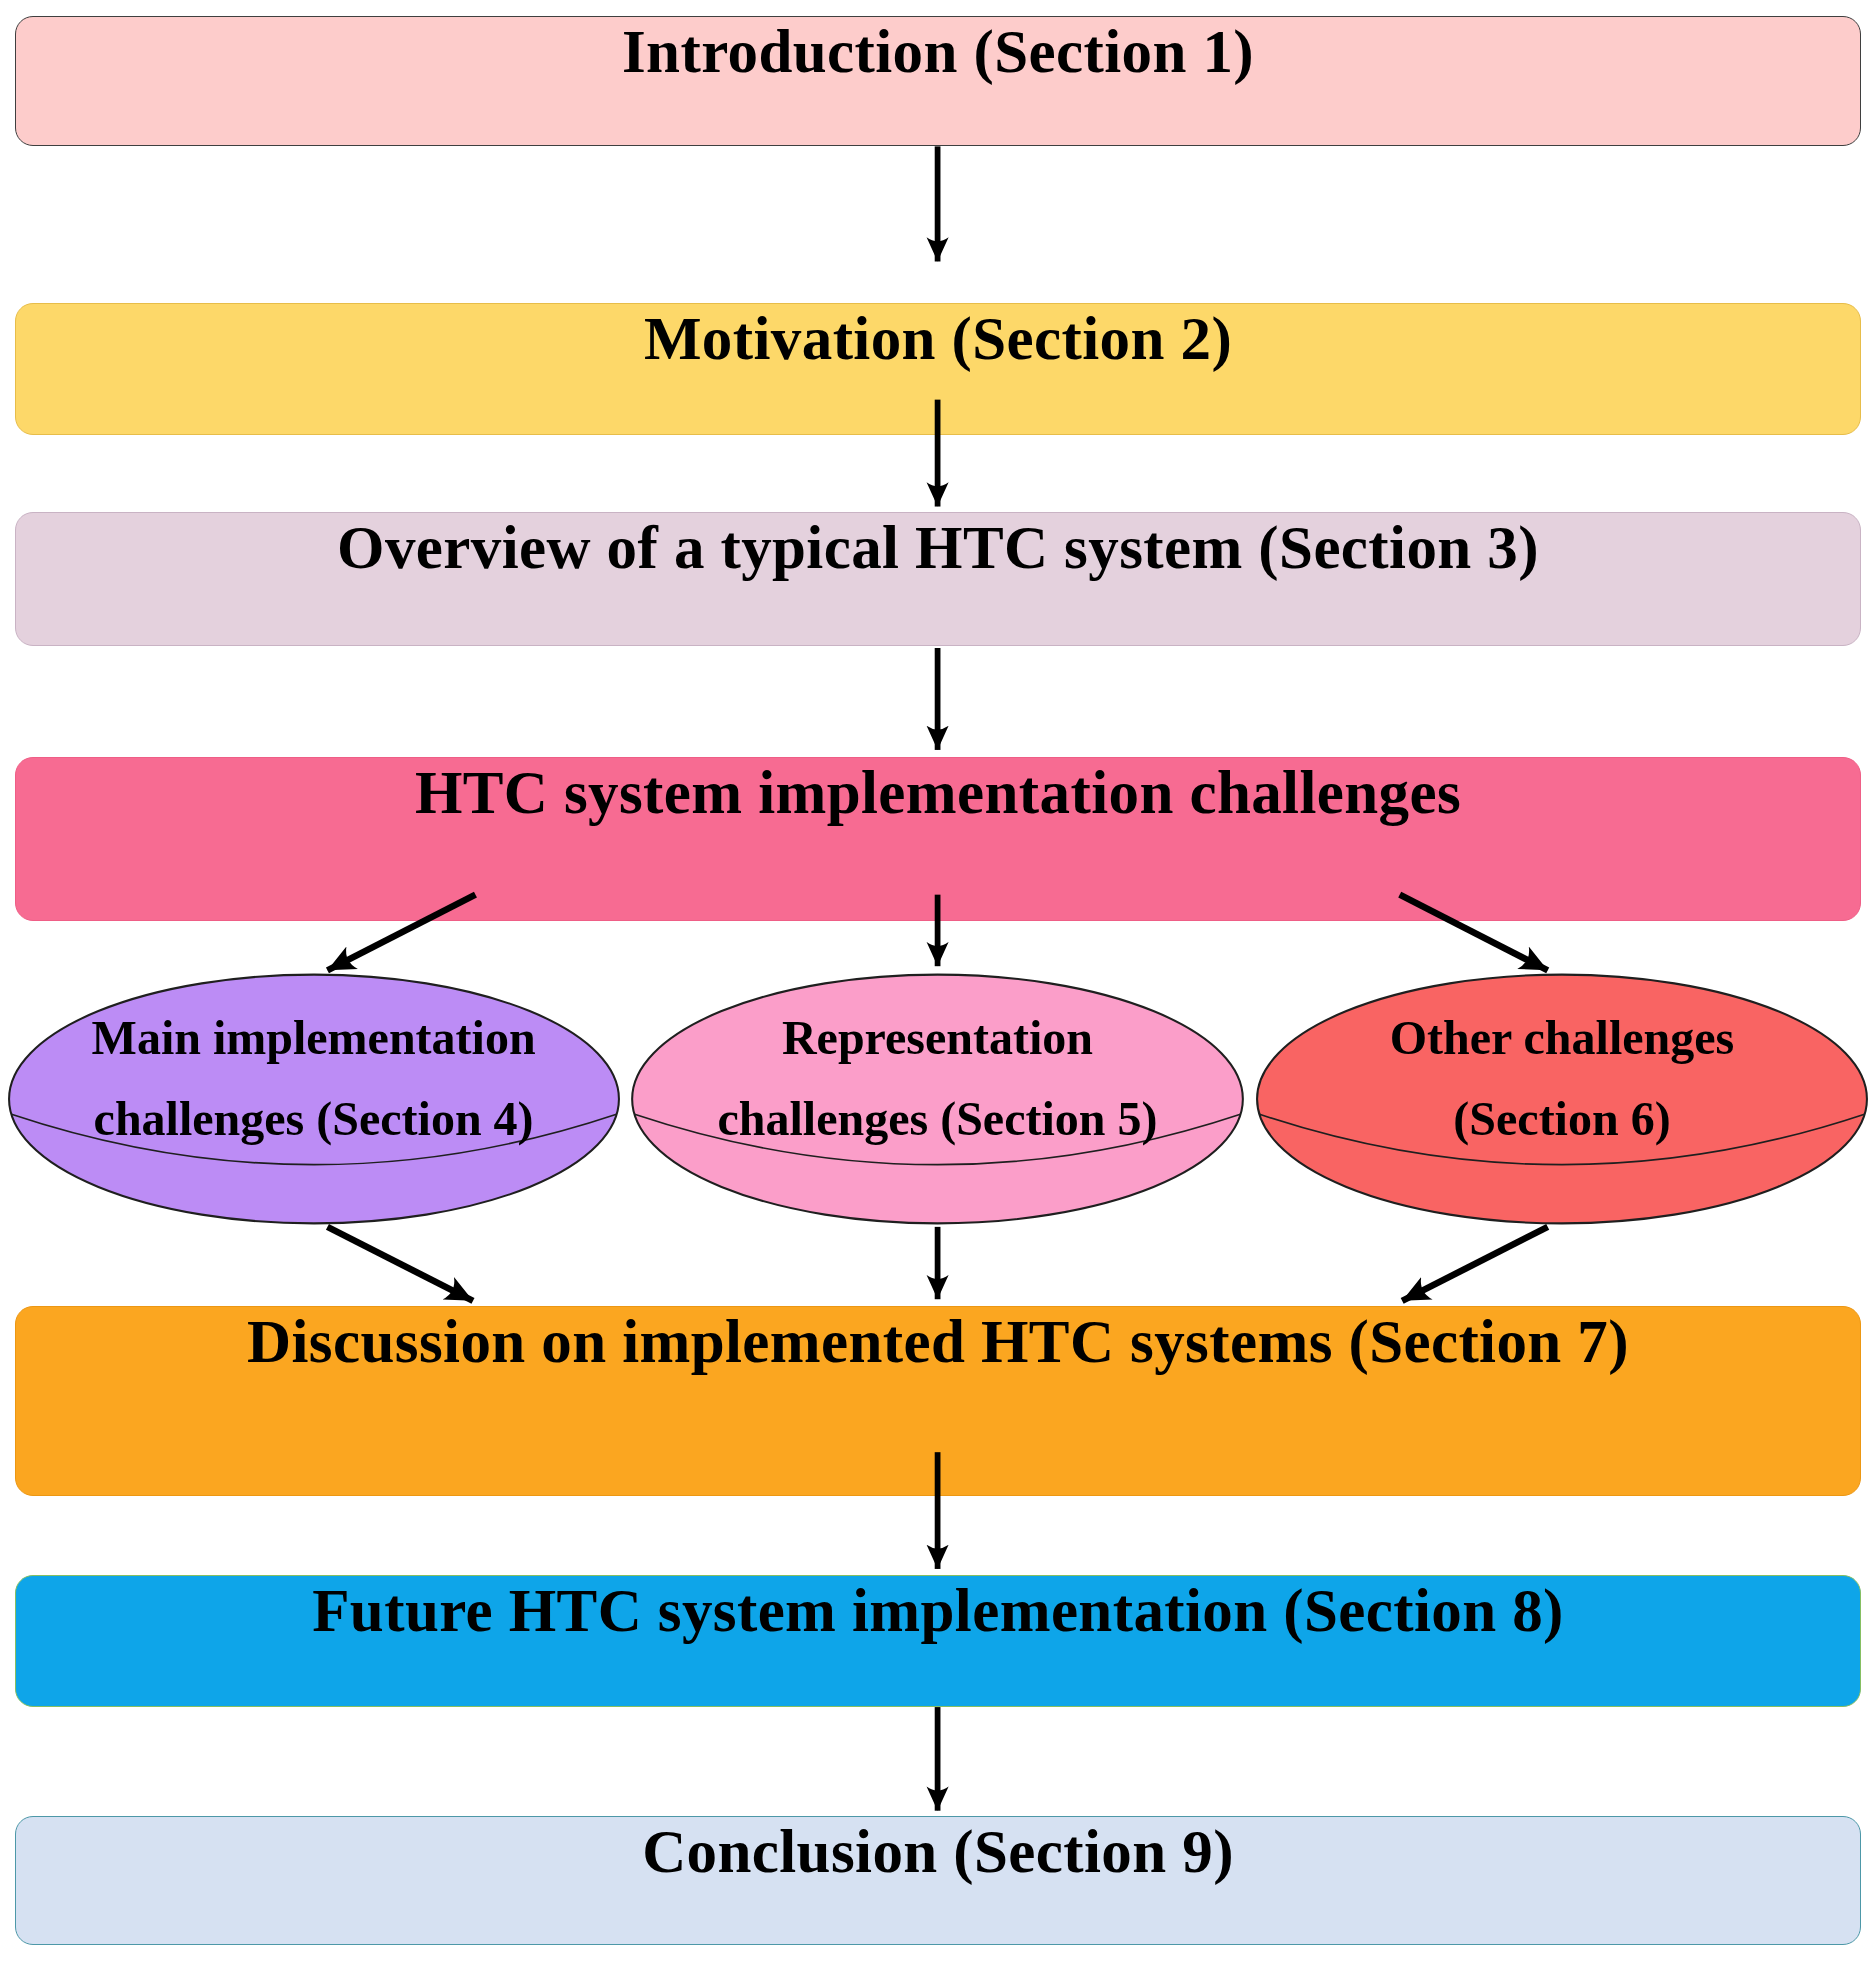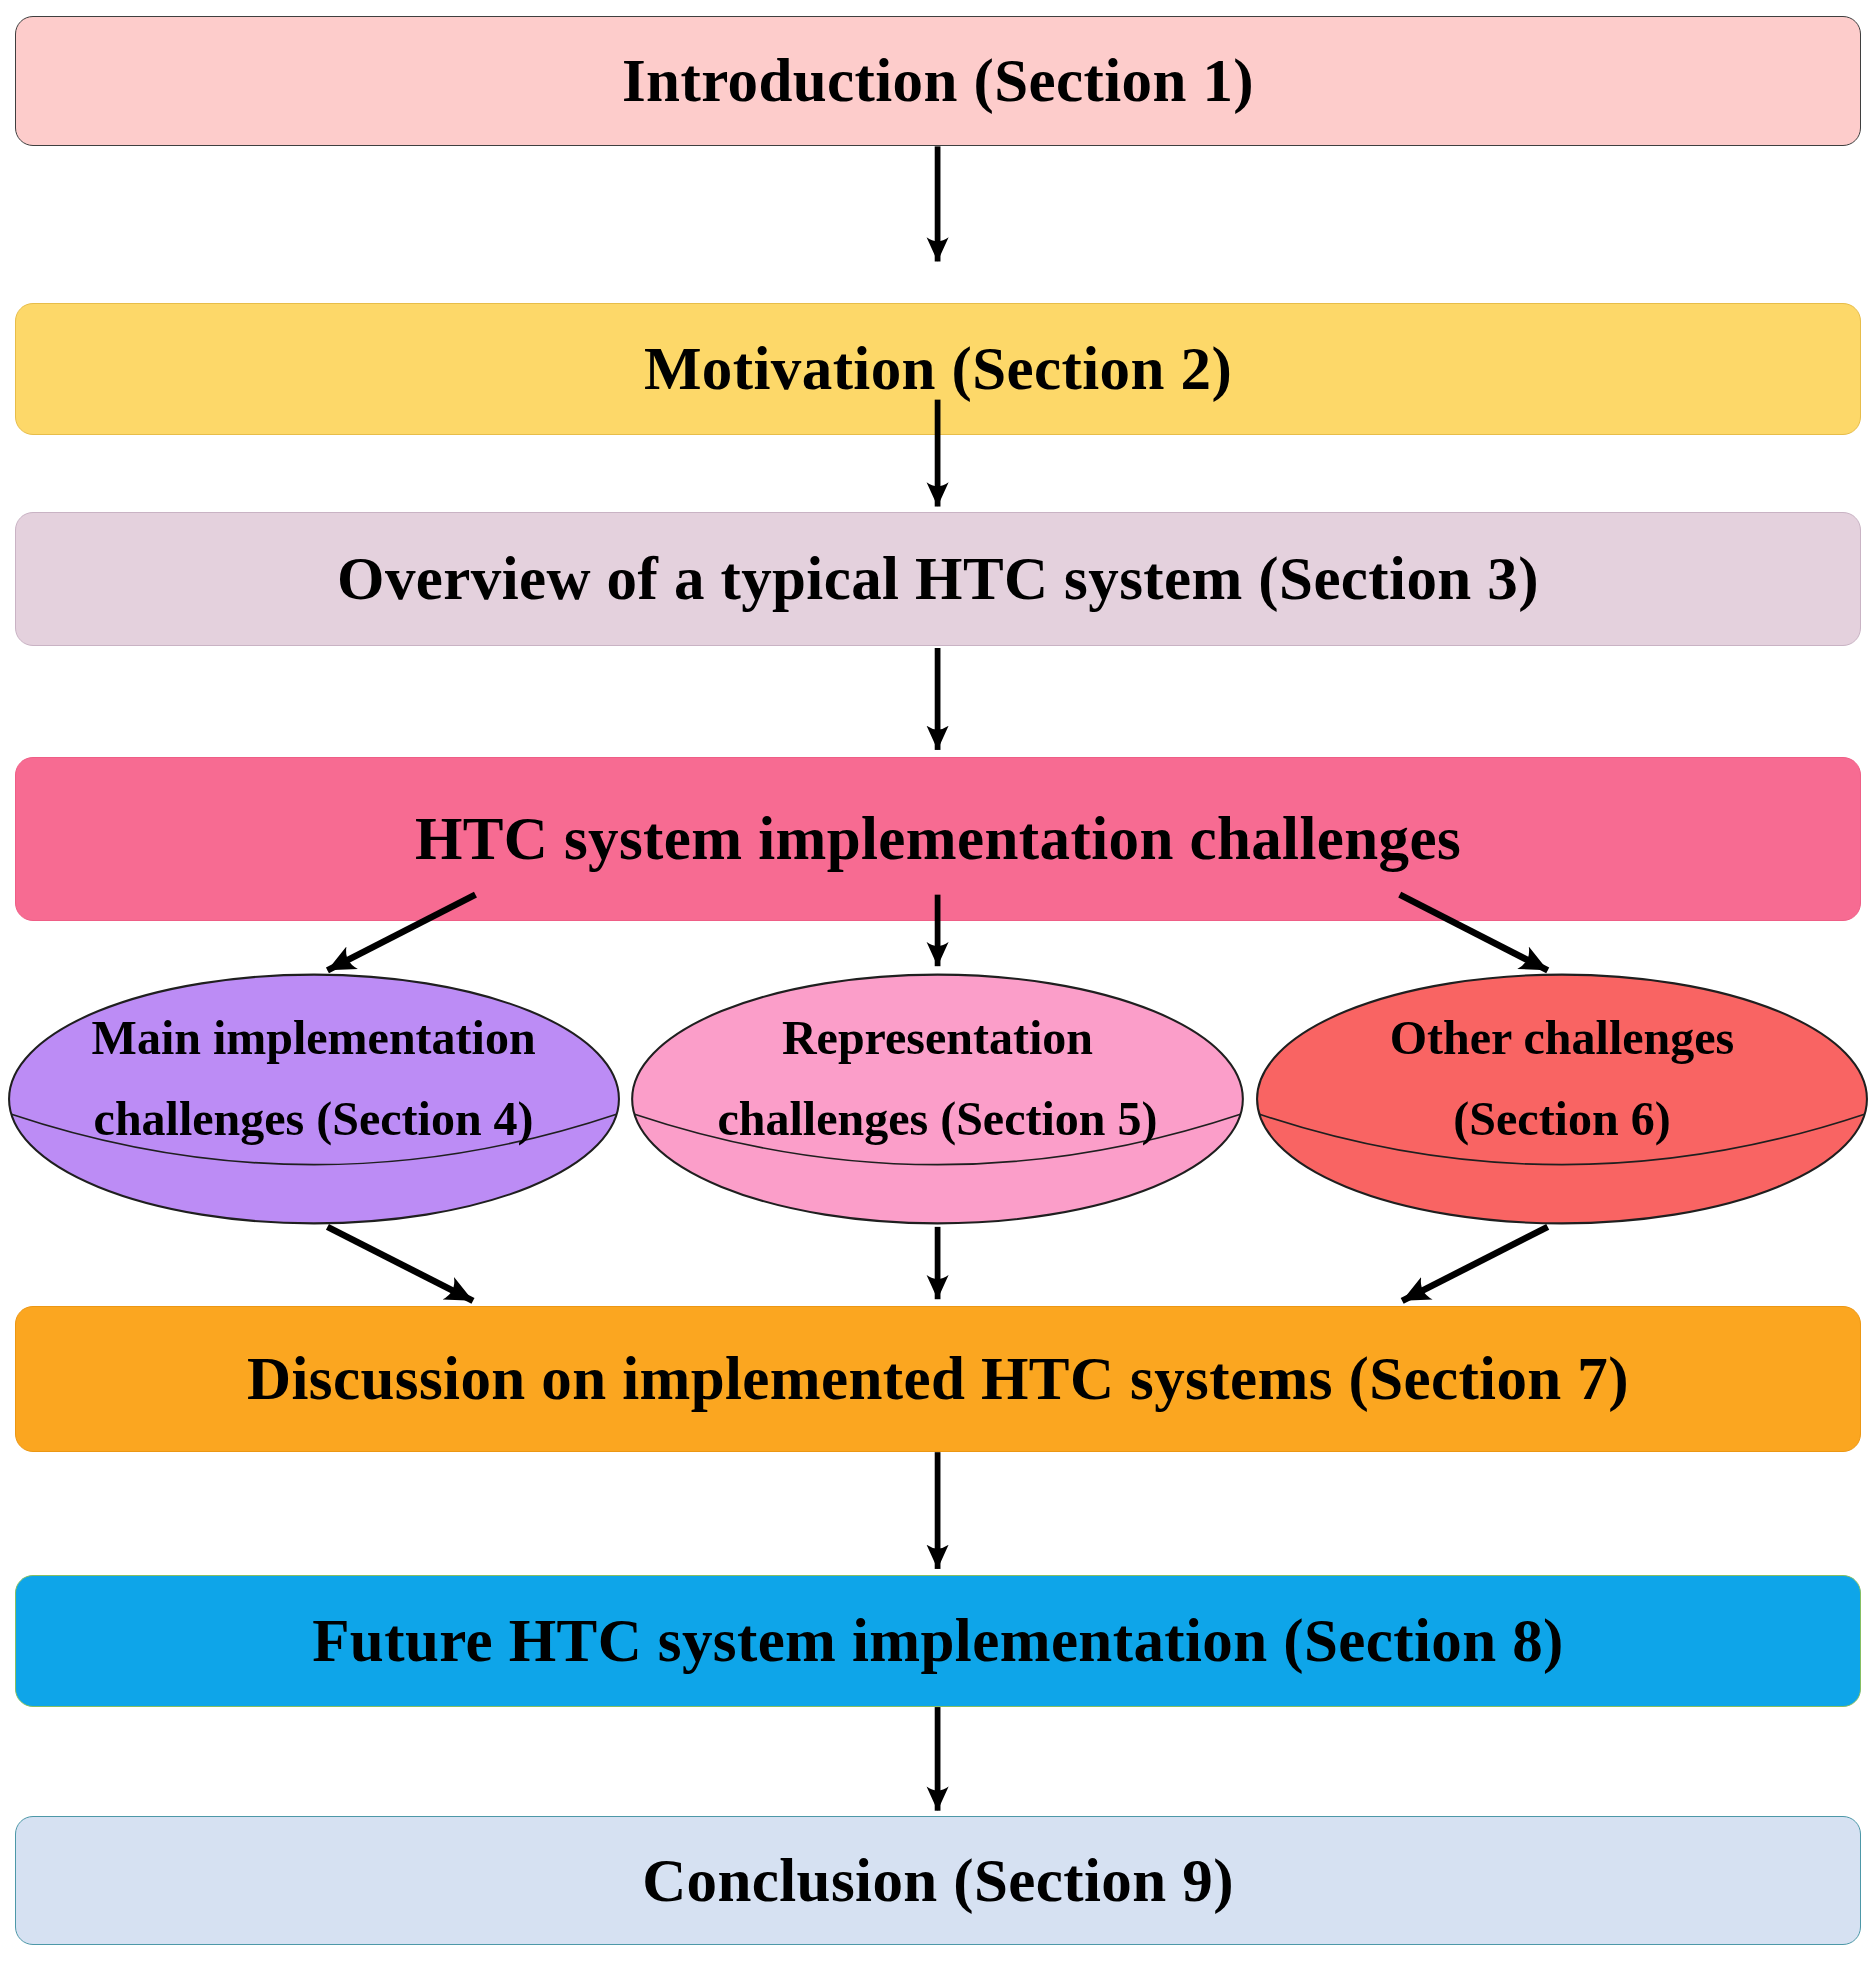--- a/index.html
+++ b/index.html
@@ -10,34 +10,33 @@
     background: #ffffff;
     font-family: "Liberation Serif", "DejaVu Serif", serif;
     overflow: hidden;
   }
   .node {
     position: absolute;
     left: 15px;
     width: 1846px;
     border-radius: 18px;
     display: flex;
-    align-items: center;
     justify-content: center;
     text-align: center;
     font-weight: bold;
     font-size: 61px;
     color: #000000;
     box-sizing: border-box;
     letter-spacing: 0.4px;
   }
   .node-intro       { top: 16.4px;   height: 130px; background: #fdcccb; border: 1.6px solid #3f3f3f; }
   .node-motivation  { top: 267px;  height: 132px; background: #fdd869; border: 1.6px solid #e7bd4a; margin-top: 36px; }
   .node-overview    { top: 512px;  height: 134px; background: #e4d1dd; border: 1.6px solid #c9b3c4; }
   .node-challenges  { top: 757px;  height: 164px; background: #f76b92; border: 1.6px solid #ef5e86; }
-  .node-discussion  { top: 1306px; height: 146px; background: #fba620; border: 1.6px solid #ec9713; }
+  .node-discussion  { top: 1306px; height: 190px; background: #fba620; border: 1.6px solid #ec9713; }
   .node-future      { top: 1575px; height: 132px; background: #0ea5e9; border: 1.6px solid #85bf62; }
   .node-conclusion  { top: 1816px; height: 129px; background: #d6e1f2; border: 1.6px solid #4d98a8; }
 
   .disk { position: absolute; top: 973px; width: 614px; height: 252px; }
   .disk svg { position: absolute; left: 0; top: 0; width: 100%; height: 100%; }
   .disk-tech  { left: 6.6px; }
   .disk-repr  { left: 630px; width: 615px; }
   .disk-other { left: 1255px; }
   .fill-tech  { fill: #bc8cf5; }
   .fill-repr  { fill: #fb9ec9; }

